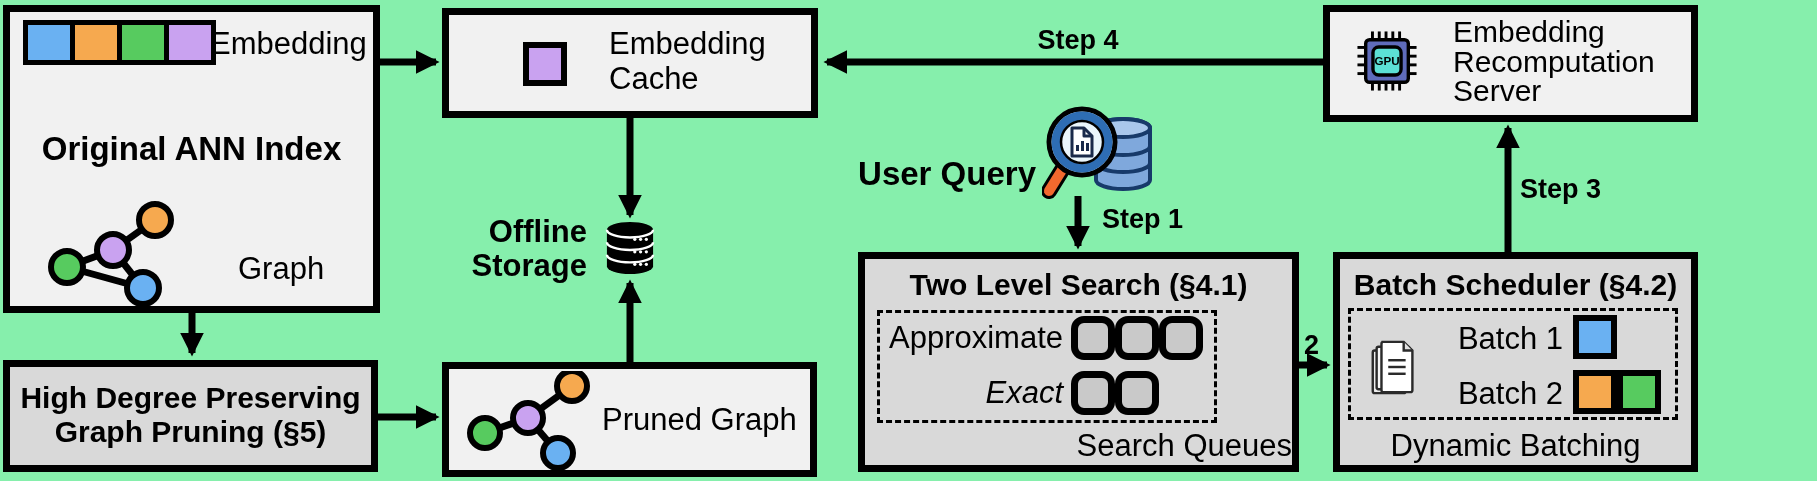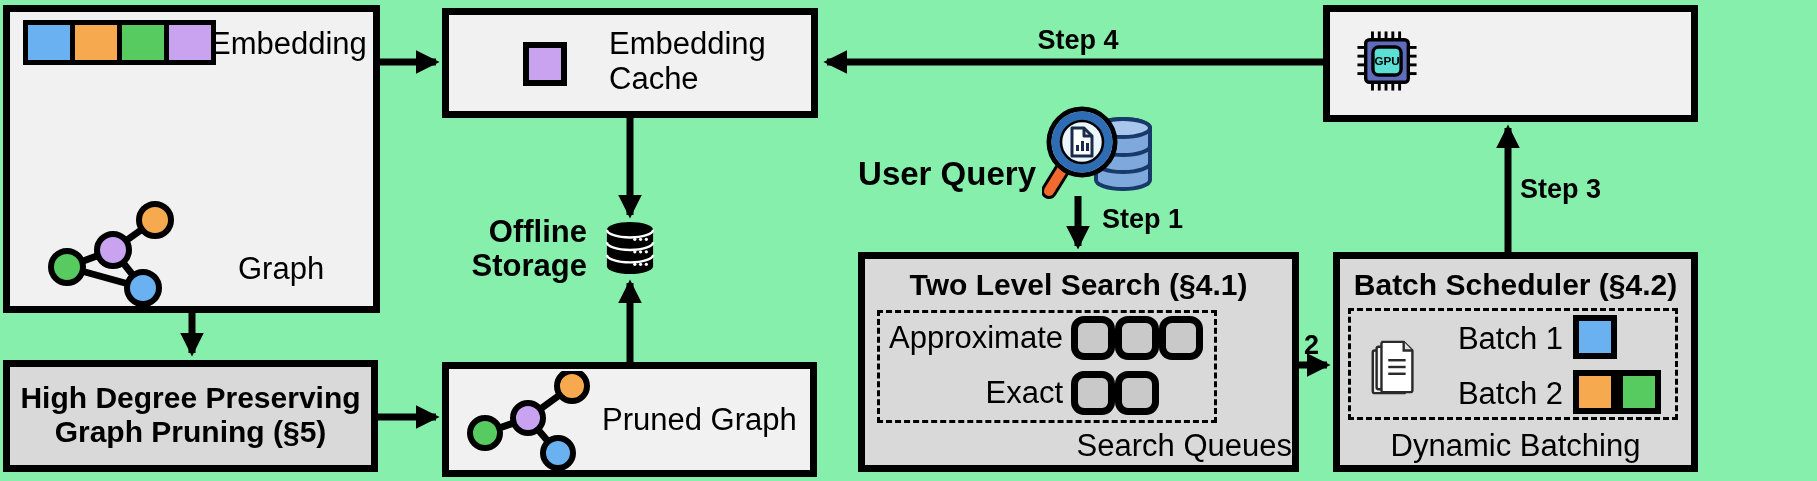--- a/index.html
+++ b/index.html
@@ -45,20 +45,21 @@
   </svg>
 
   <div class="box light" style="left:3px;top:5px;width:377px;height:308px;">
     <div class="sqrow" style="left:13px;top:8px;">
       <div class="ecell" style="background-color: rgb(106, 177, 242);"></div>
       <div class="ecell" style="background-color: rgb(246, 169, 79);"></div>
       <div class="ecell" style="background-color: rgb(87, 203, 95);"></div>
       <div class="ecell" style="background-color: rgb(201, 162, 240);"></div>
     </div>
     <div class="abs lbl" style="left:200px;top:14px;">Embedding</div>
+    <div class="abs title" style="left:0;top:118px;font-size:33px;">Original ANN Index</div>
     <svg class="abs" style="left:35px;top:180px;" width="140" height="115" viewBox="0 0 140 115">
       <g stroke="#000" stroke-width="7">
         <line x1="22" y1="75" x2="68" y2="58"></line>
         <line x1="22" y1="75" x2="98" y2="96"></line>
         <line x1="68" y1="58" x2="110" y2="28"></line>
         <line x1="68" y1="58" x2="98" y2="96"></line>
       </g>
       <g stroke="#000" stroke-width="6">
         <circle cx="110" cy="28" r="16" fill="#f6a94f"></circle>
         <circle cx="68" cy="58" r="16" fill="#c9a2f0"></circle>
@@ -124,21 +125,21 @@
 
   <div class="box dark" style="left:858px;top:252px;width:441px;height:220px;">
     <div class="abs title" style="left:0;top:9px;">Two Level Search (§4.1)</div>
     <div class="dashedbox" style="left:12px;top:51px;width:340px;height:113px;"></div>
     <div class="abs lbl" style="left:17px;top:61px;width:181px;text-align:right;">Approximate</div>
     <div class="sqrow" style="left:206px;top:57px;">
       <div class="qsq"></div>
       <div class="qsq"></div>
       <div class="qsq"></div>
     </div>
-    <div class="abs lbl" style="left:17px;top:116px;width:181px;text-align:right;">Exact</div>
+    <div class="abs lbl" style="left:17px;top:116px;width:181px;text-align:right;font-style:italic;">Exact</div>
     <div class="sqrow" style="left:206px;top:112px;">
       <div class="qsq"></div>
       <div class="qsq"></div>
     </div>
     <div class="abs lbl" style="left:0;top:169px;width:100%;text-align:right;">Search Queues</div>
   </div>
 
   <div class="box dark" style="left:1333px;top:252px;width:365px;height:220px;">
     <div class="abs title" style="left:0;top:9px;">Batch Scheduler (§4.2)</div>
     <div class="dashedbox" style="left:8px;top:49px;width:330px;height:112px;"></div>
@@ -182,20 +183,21 @@
           <line x1="1.5" y1="45" x2="10" y2="45"></line>
         <line x1="54" y1="18" x2="62.5" y2="18"></line>
           <line x1="54" y1="27" x2="62.5" y2="27"></line>
           <line x1="54" y1="36" x2="62.5" y2="36"></line>
           <line x1="54" y1="45" x2="62.5" y2="45"></line>
       </g>
       <rect x="10" y="10" width="44" height="44" rx="4" stroke="#000" stroke-width="3.5" fill="#5f6cbb"></rect>
       <rect x="17.5" y="17.5" width="29" height="29" rx="6" stroke="#000" stroke-width="3.5" fill="#5ce0d5"></rect>
       <text x="32" y="36.5" text-anchor="middle" font-size="12" font-weight="bold" fill="#000">GPU</text>
     </svg>
+    <div class="abs lbl" style="left:123px;top:5px;width:235px;font-size:30px;line-height:29.5px;">Embedding Recomputation Server</div>
   </div>
 
   <div class="box dark" style="left:3px;top:360px;width:375px;height:112px;">
     <div class="abs title" style="left:0;top:14px;line-height:34px;">High Degree Preserving Graph Pruning (§5)</div>
   </div>
 
   <div class="box light" style="left:442px;top:362px;width:375px;height:115px;padding-left:32px;">
     <svg class="abs" style="left:8px;top:2px;" width="140" height="100" viewBox="0 0 140 100">
       <g stroke="#000" stroke-width="7">
         <line x1="28" y1="62" x2="71" y2="47"></line>

